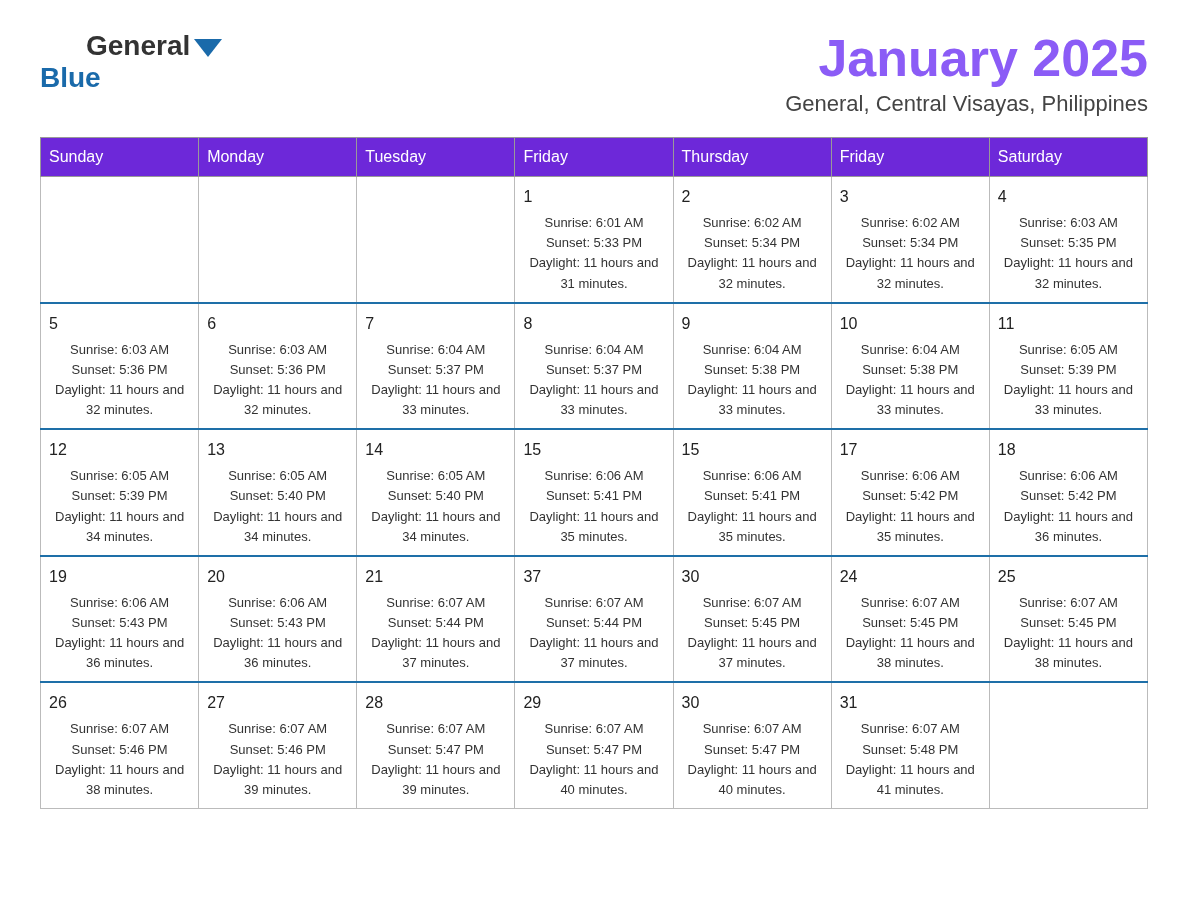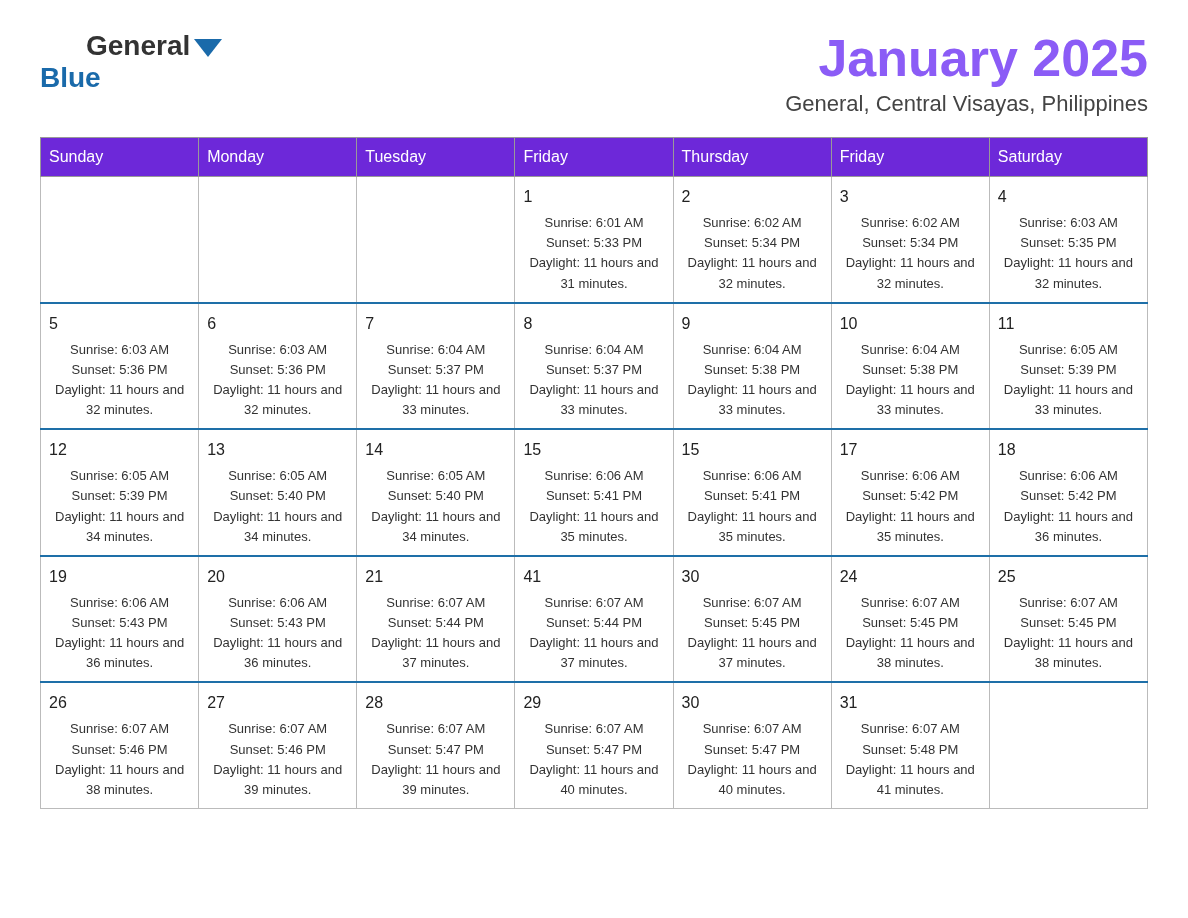--- a/index.html
+++ b/index.html
@@ -221,21 +221,21 @@
         </td>
         <td>
           <span class="day-number">20</span>
           <div class="day-info">Sunrise: 6:06 AM<br>Sunset: 5:43 PM<br>Daylight: 11 hours and 36 minutes.</div>
         </td>
         <td>
           <span class="day-number">21</span>
           <div class="day-info">Sunrise: 6:07 AM<br>Sunset: 5:44 PM<br>Daylight: 11 hours and 37 minutes.</div>
         </td>
         <td>
-          <span class="day-number">41</span>
+          <span class="day-number">37</span>
           <div class="day-info">Sunrise: 6:07 AM<br>Sunset: 5:44 PM<br>Daylight: 11 hours and 37 minutes.</div>
         </td>
         <td>
           <span class="day-number">30</span>
           <div class="day-info">Sunrise: 6:07 AM<br>Sunset: 5:45 PM<br>Daylight: 11 hours and 37 minutes.</div>
         </td>
         <td>
           <span class="day-number">24</span>
           <div class="day-info">Sunrise: 6:07 AM<br>Sunset: 5:45 PM<br>Daylight: 11 hours and 38 minutes.</div>
         </td>

